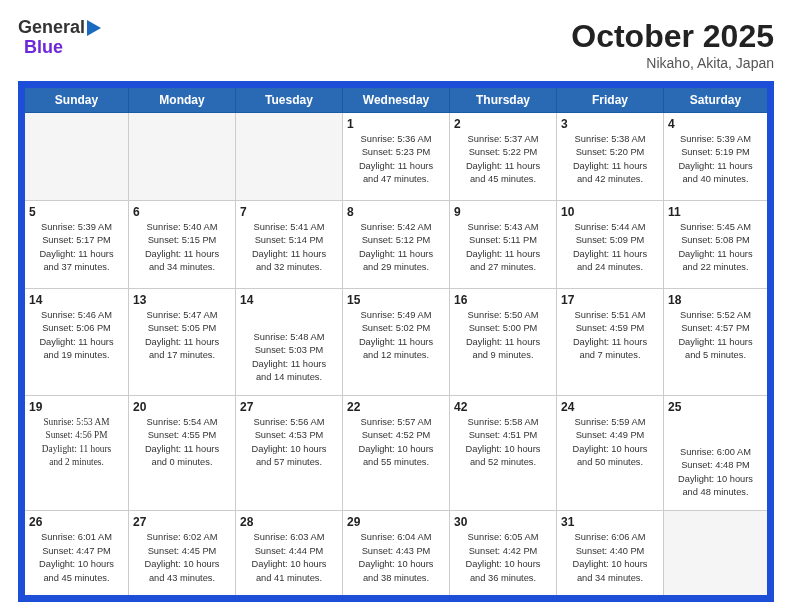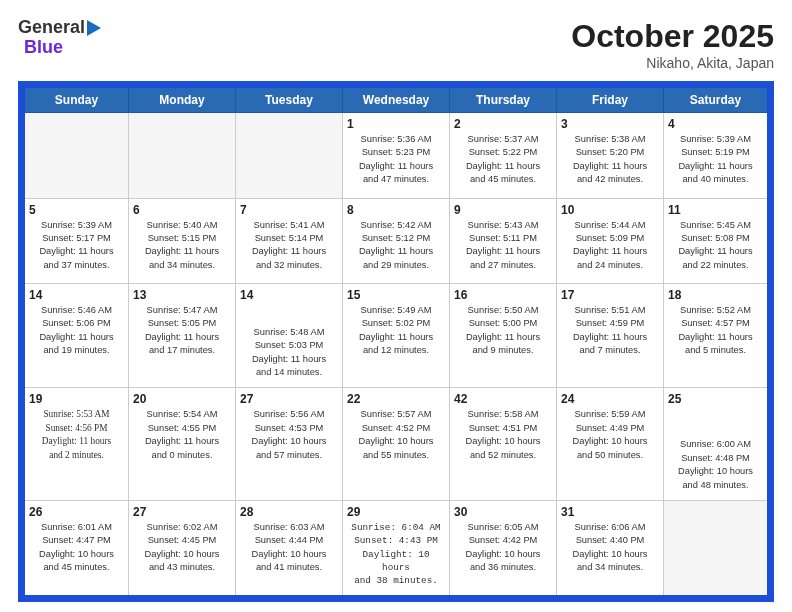--- a/index.html
+++ b/index.html
@@ -337,21 +337,21 @@
           </td>
           <td>
             <span class="day-num">28</span>
             <div class="day-info" style="white-space: pre-line;">Sunrise: 6:03 AM
 Sunset: 4:44 PM
 Daylight: 10 hours
 and 41 minutes.</div>
           </td>
           <td>
             <span class="day-num">29</span>
-            <div class="day-info" style="white-space: pre-line; font-family: Liberation Mono, monospace;">Sunrise: 6:04 AM
+            <div class="day-info" style="white-space: pre-line;">Sunrise: 6:04 AM
 Sunset: 4:43 PM
 Daylight: 10 hours
 and 38 minutes.</div>
           </td>
           <td>
             <span class="day-num">30</span>
             <div class="day-info" style="white-space: pre-line;">Sunrise: 6:05 AM
 Sunset: 4:42 PM
 Daylight: 10 hours
 and 36 minutes.</div>

